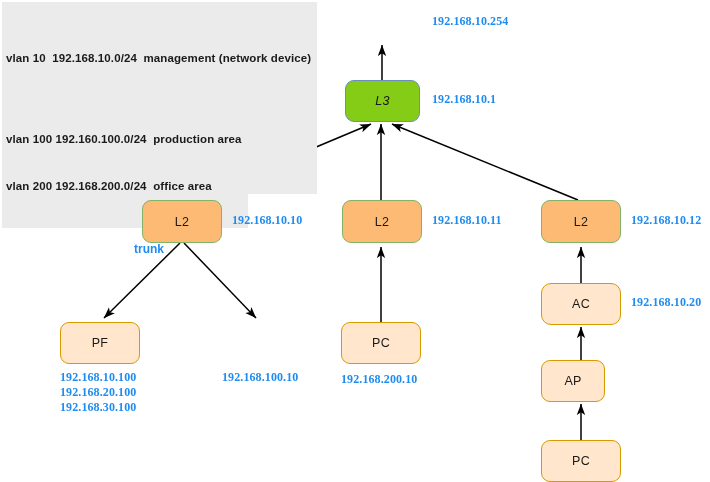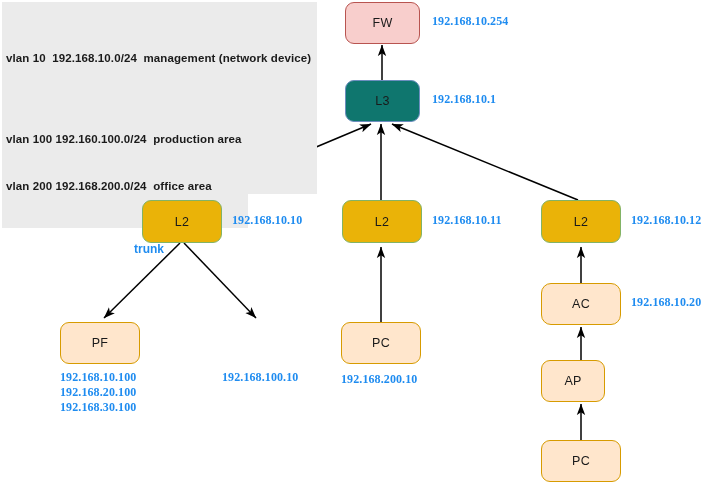--- a/index.html
+++ b/index.html
@@ -43,22 +43,22 @@
     border-width: 1.4px;
     border-style: solid;
     display: flex;
     align-items: center;
     justify-content: center;
     font-size: 12.5px;
     color: #1a1a1a;
     letter-spacing: 0.2px;
   }
   .node.fw   { background: #f8cecc; border-color: #b85450; }
-  .node.l3   { background: #0f766e; border-color: #6c8ebf; }
-  .node.l2   { background: #eab308; border-color: #82b366; }
+  .node.l3   { background: #84cc16; border-color: #6c8ebf; font-style: italic; }
+  .node.l2   { background: #fdba74; border-color: #82b366; }
   .node.host { background: #ffe6cc; border-color: #d79b00; }
   .iplabel {
     position: absolute;
     color: #1f8cf0;
     font-size: 12px;
     font-weight: bold;
     line-height: 15px;
     white-space: nowrap;
     letter-spacing: 0.1px;
   }
@@ -108,23 +108,20 @@
     <span class="legend-line">vlan 10  192.168.10.0/24  management (network device)</span>
     <span class="legend-line">vlan 20  192.168.20.0/24  registeration</span>
     <span class="legend-line">vlan 30  192.168.30.0/24  isolation</span>
   </div>
 
   <div class="legend" style="left:2px; top:83px;">
     <span class="legend-line">vlan 100 192.160.100.0/24  production area</span>
     <span class="legend-line">vlan 200 192.168.200.0/24  office area</span>
   </div>
 
-  <div class="node fw" style="left:345px; top:2px; width:75px; height:42px;">
-    <span>FW</span>
-  </div>
   <div class="iplabel" style="left:432px; top:14px;">
     <span>192.168.10.254</span>
   </div>
 
   <div class="node l3" style="left:345px; top:80px; width:75px; height:42px;">
     <span>L3</span>
   </div>
   <div class="iplabel" style="left:432px; top:92px;">
     <span>192.168.10.1</span>
   </div>

